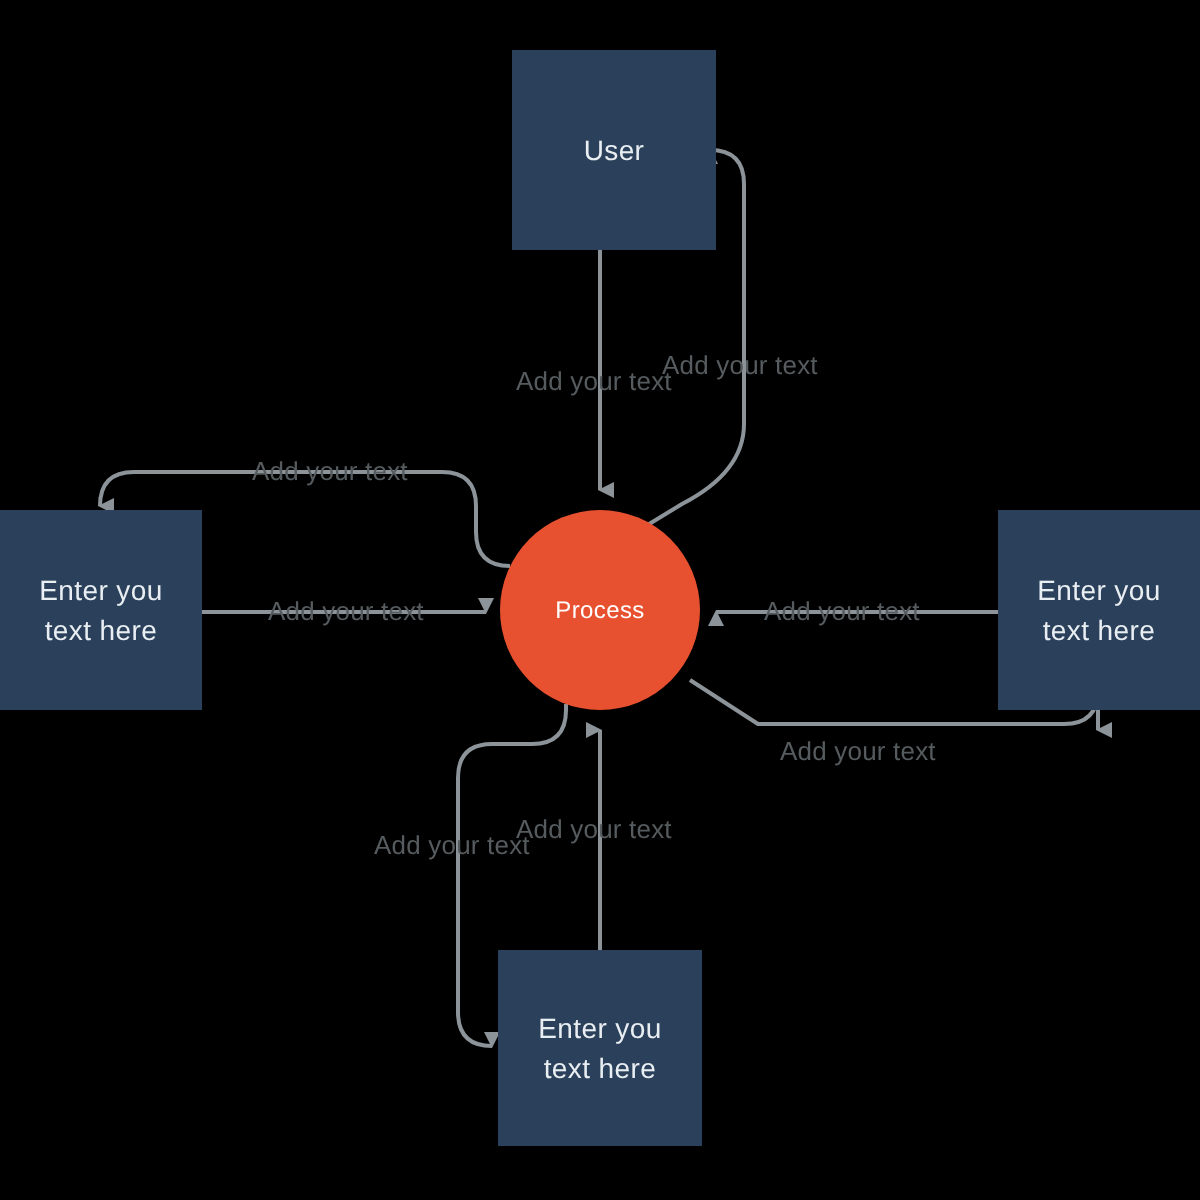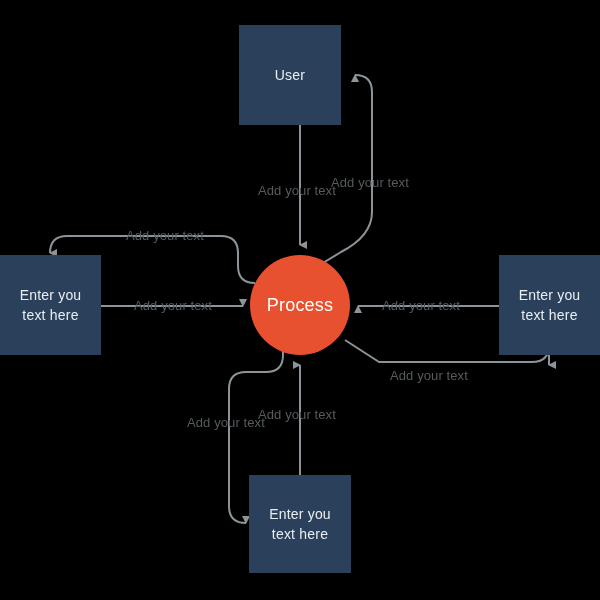--- a/index.html
+++ b/index.html
@@ -41,31 +41,31 @@
     left: 250px;
     top: 255px;
     width: 100px;
     height: 100px;
     border-radius: 50%;
     background: #e8512f;
     display: flex;
     align-items: center;
     justify-content: center;
     color: #ffffff;
-    font-size: 18px;
+    font-size: 12px;
     letter-spacing: 0.2px;
   }
   .edge-label {
     position: absolute;
     color: #555b5e;
     font-size: 13px;
     white-space: nowrap;
     letter-spacing: 0.1px;
   }
-  #box-user { left: 239px; top: 25px; width: 102px; height: 100px; }
+  #box-user { left: 256px; top: 25px; width: 102px; height: 100px; }
   #box-left { left: 0px; top: 255px; width: 101px; height: 100px; }
   #box-right { left: 499px; top: 255px; width: 101px; height: 100px; }
   #box-bottom { left: 249px; top: 475px; width: 102px; height: 98px; }
 </style>
 </head>
 <body>
 
 <div id="canvas">
 
   <svg class="wires" viewBox="0 0 600 600" xmlns="http://www.w3.org/2000/svg">

